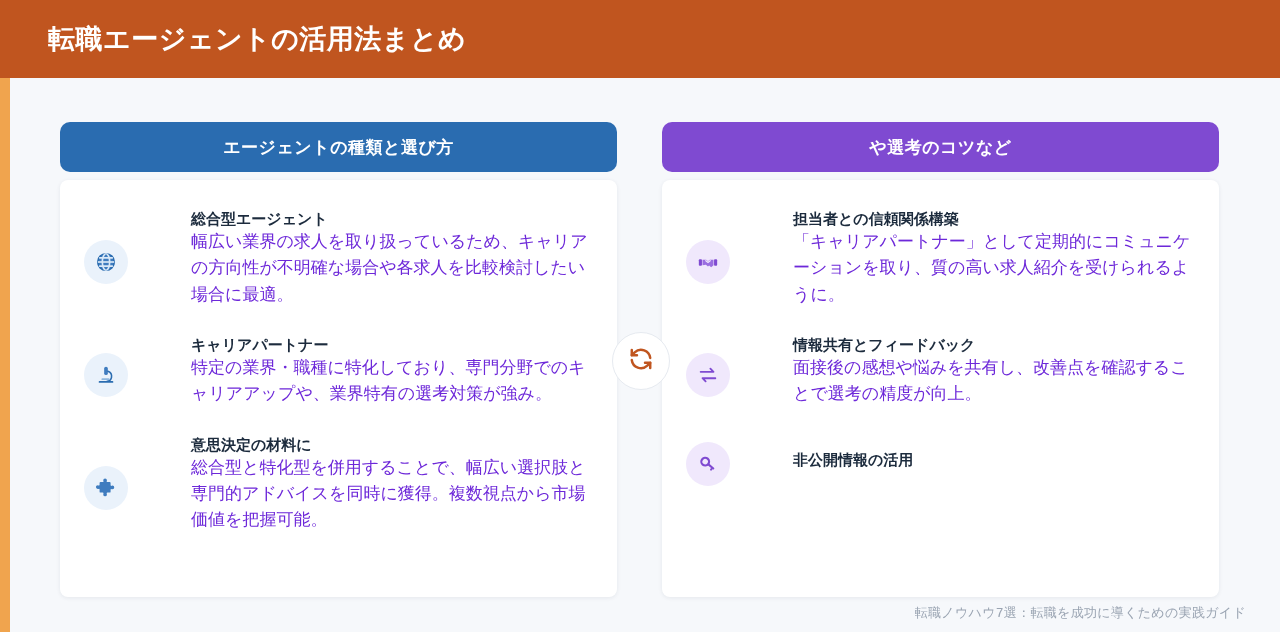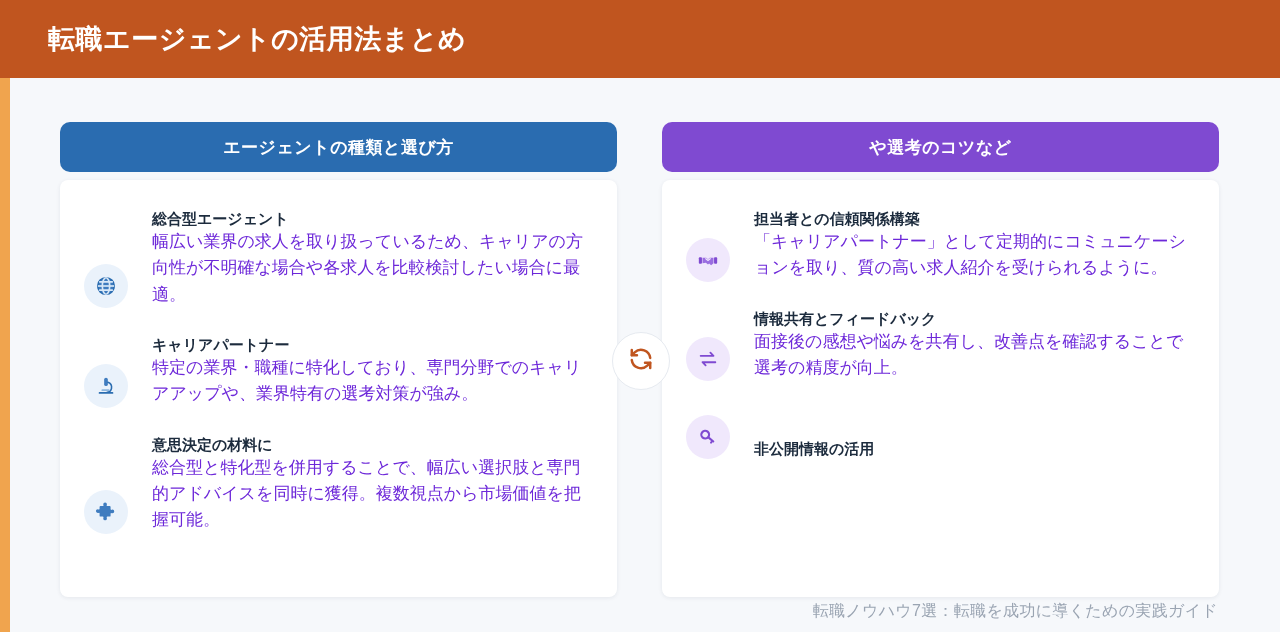--- a/index.html
+++ b/index.html
@@ -83,22 +83,23 @@
     height: 417px;
     background: #ffffff;
     border-radius: 8px;
     box-shadow: 0 1px 4px rgba(20,40,70,0.08);
     padding: 26px 28px 20px 24px;
   }
 
   
   .feature {
     display: flex;
-    align-items: flex-end;
+    align-items: center;
     margin-bottom: 24px;
+    gap: 39px;
   }
   .feature:last-child { margin-bottom: 0; }
 
   .icon-badge {
     flex: 0 0 auto;
     width: 44px; height: 44px;
     border-radius: 50%;
     display: flex;
     align-items: center;
     justify-content: center;
@@ -133,25 +134,26 @@
     background: #ffffff;
     border: 1px solid #e6eaf0;
     display: flex;
     align-items: center;
     justify-content: center;
   }
 
   
   .footer-note {
     position: absolute;
-    right: 62px;
+    right: 34px;
     bottom: 10px;
-    font-size: 16px;
+    font-size: 13px;
     color: #9aa4b2;
     letter-spacing: 0.3px;
+    font-family: Liberation Mono, monospace;
   }
 </style>
 </head>
 <body>
 
 <div class="page-header">
   <div class="title">転職エージェントの活用法まとめ</div>
 </div>
 
 <div class="accent-stripe"></div>

